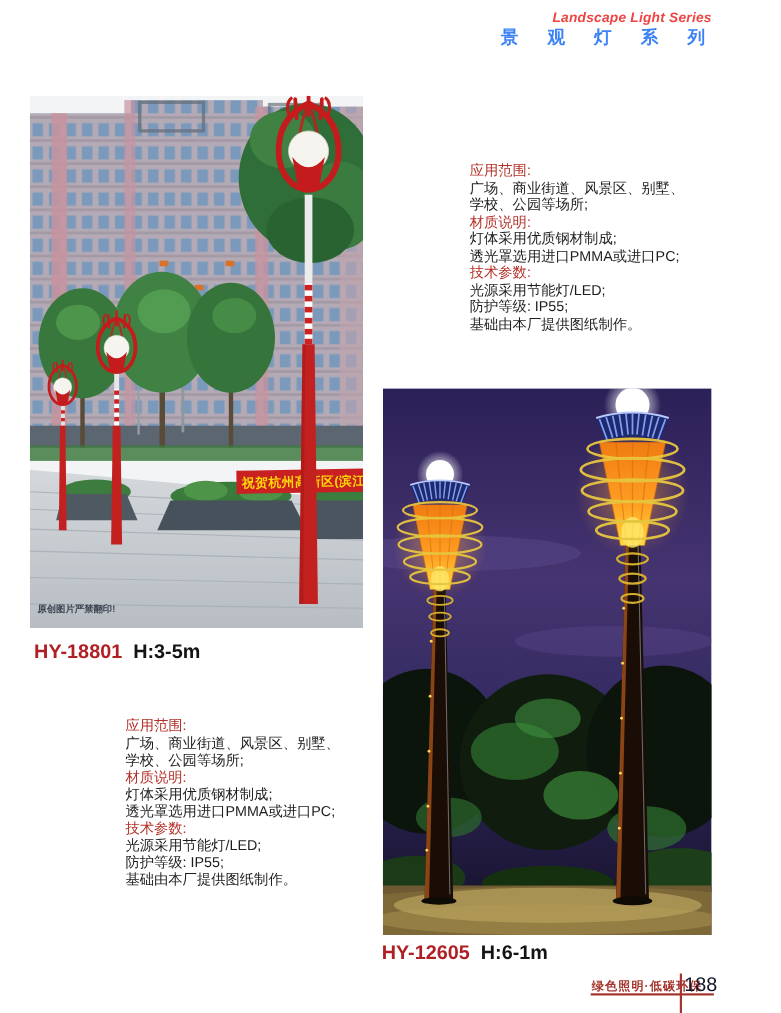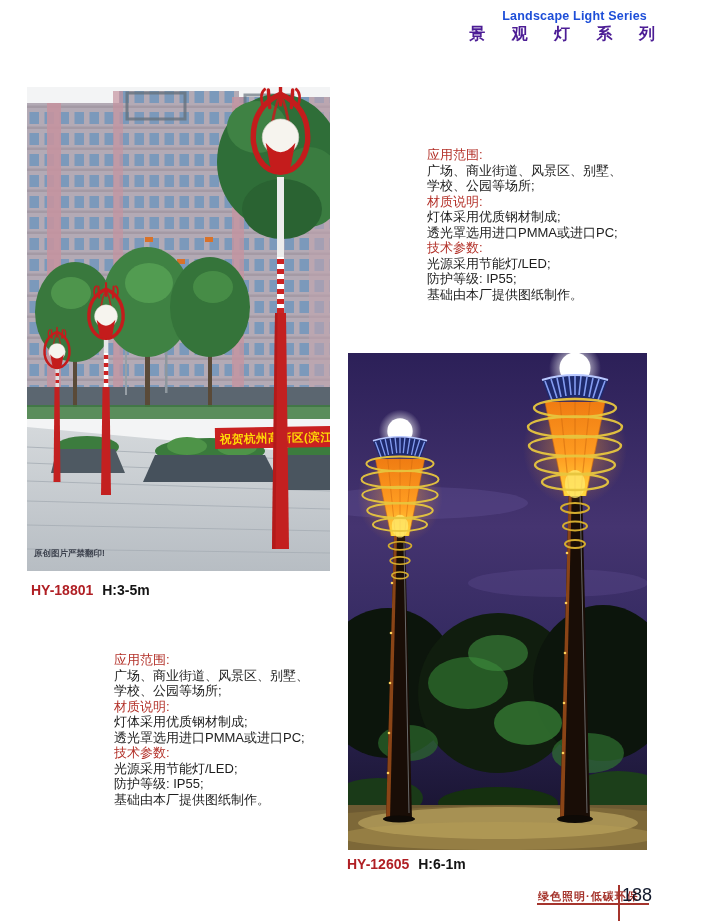--- a/index.html
+++ b/index.html
@@ -3,32 +3,32 @@
 <meta charset="utf-8">
 <style>
   html,body{margin:0;padding:0;}
   body{
     width:710px;height:921px;position:relative;background:#ffffff;
     font-family:"Liberation Sans", sans-serif;overflow:hidden;
     -webkit-font-smoothing:antialiased;
   }
   .header-en{
     position:absolute;top:9px;right:63px;
-    font-size:12.5px;font-weight:bold;color:#1d4ed8;letter-spacing:.2px;
+    font-size:12.5px;font-weight:bold;color:#ef4444;letter-spacing:.2px;font-style:italic;
   }
   .header-zh{
-    position:absolute;top:24px;right:44px;
-    font-size:16px;font-weight:bold;color:#4c1d95;letter-spacing:11px;
+    position:absolute;top:24px;right:58px;
+    font-size:16px;font-weight:bold;color:#3b82f6;letter-spacing:11px;
   }
   .photo{position:absolute;overflow:hidden;}
   .photo svg{display:block;width:100%;height:100%;}
   .photo svg text{font-family:"Liberation Sans", sans-serif;}
   .photo-left{left:27px;top:87px;width:303px;height:484px;}
   .photo-right{left:348px;top:353px;width:299px;height:497px;}
-  .model-label{position:absolute;font-size:14px;font-weight:bold;white-space:nowrap;}
+  .model-label{position:absolute;font-size:18px;font-weight:bold;white-space:nowrap;}
   .label-left{left:31px;top:582px;}
   .label-right{left:347px;top:856px;}
   .model-no{color:#b01f24;}
   .model-h{color:#141414;margin-left:5px;}
   .spec-block{
     position:absolute;width:235px;font-size:13px;font-weight:normal;
     line-height:15.5px;color:#1d1d1d;white-space:nowrap;
   }
   .spec-right{left:427px;top:147px;}
   .spec-left{left:114px;top:652px;}

